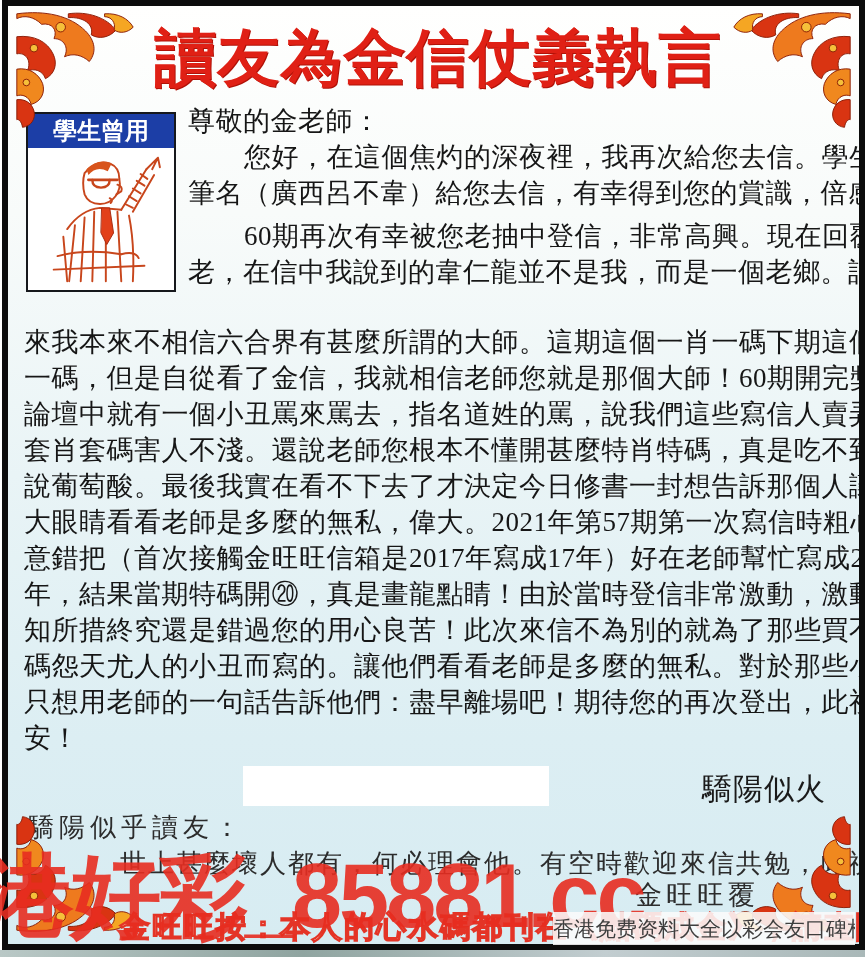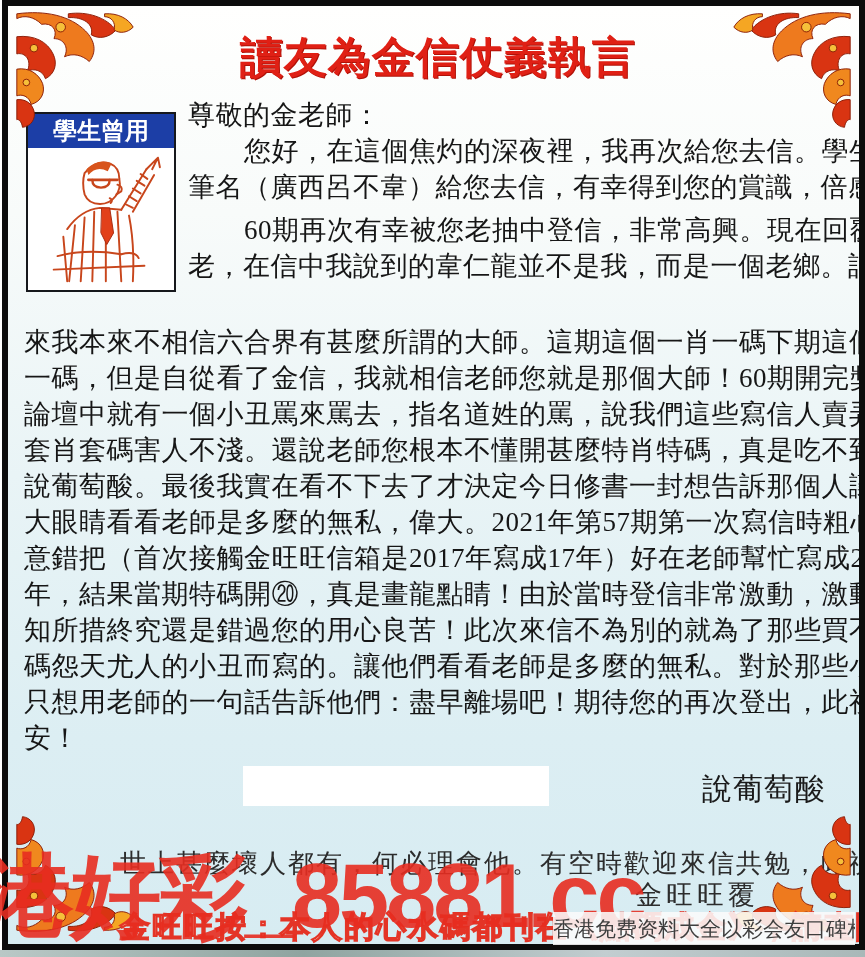--- a/index.html
+++ b/index.html
@@ -20,37 +20,37 @@
   }
   .corner { position:absolute; width:126px; height:124px; z-index:3; pointer-events:none; }
   .corner.tl { left:4px;  top:4px; }
   .corner.tr { right:4px; top:4px;   transform:scaleX(-1); }
   .corner.bl { left:4px;  bottom:10px; transform:scaleY(-1); }
   .corner.br { right:4px; bottom:10px; transform:scale(-1,-1); }
 
   .main-title {
     position:absolute; left:130px; top:8px; width:600px; height:88px;
     display:flex; align-items:center; justify-content:center;
-    font-size:43px; font-weight:900; color:#e02015;
+    font-size:62px; font-weight:900; color:#e02015;
     letter-spacing:1px; white-space:nowrap;
     text-shadow:1px 1px 0 #b01208;
   }
 
   .mailbox-box {
     position:absolute; left:18px; top:106px; width:150px; height:180px;
     border:2px solid #16181c; background:#ffffff; box-sizing:border-box;
   }
   .mailbox-header {
     background:#1c3ea6; color:#ffffff; text-align:center;
     font-family:"Liberation Sans", sans-serif; font-weight:bold;
     font-size:24px; line-height:34px; height:34px; white-space:nowrap; overflow:hidden;
   }
   .mailbox-art { display:block; width:146px; height:140px; }
 
-  .col-text  { position:absolute; left:180px; top:91px;  width:676px; z-index:1; }
+  .col-text  { position:absolute; left:180px; top:97px;  width:676px; z-index:1; }
   .full-text { position:absolute; left:16px;  top:318px; width:838px; z-index:1; }
   .line {
     white-space:nowrap; overflow:hidden;
     height:36px; line-height:36px; font-size:27px;
     color:#161616; letter-spacing:0.5px;
   }
   .line.indent { padding-left:56px; }
   .line.gap { margin-top:7px; }
 
   .redaction-box {
@@ -202,22 +202,23 @@
     <div class="line">意錯把（首次接觸金旺旺信箱是2017年寫成17年）好在老師幫忙寫成2017</div>
     <div class="line">年，結果當期特碼開⑳，真是畫龍點睛！由於當時登信非常激動，激動到不</div>
     <div class="line">知所措終究還是錯過您的用心良苦！此次來信不為別的就為了那些買不中特</div>
     <div class="line">碼怨天尤人的小丑而寫的。讓他們看看老師是多麼的無私。對於那些小丑我</div>
     <div class="line">只想用老師的一句話告訴他們：盡早離場吧！期待您的再次登出，此祝大</div>
     <div class="line">安！</div>
   </div>
 
   <div class="redaction-box"></div>
 
-  <div class="letter-signature">說葡萄酸</div>
-
+  <div class="letter-signature">驕陽似火</div>
+
+  <div class="reply-heading">驕陽似乎讀友：</div>
   <div class="reply-body">世上甚麼壞人都有，何必理會他。有空時歡迎來信共勉，此祝安好。</div>
   <div class="reply-signature">金旺旺覆</div>
 
   <div class="footer-note">金旺旺按：本人的心水碼都刊在《點碼成金》，請查閱。</div>
 
 </div>
 
 <div class="watermark-red">港好彩_85881.cc</div>
 <div class="watermark-gray">香港免费资料大全以彩会友口碑相传</div>
 

